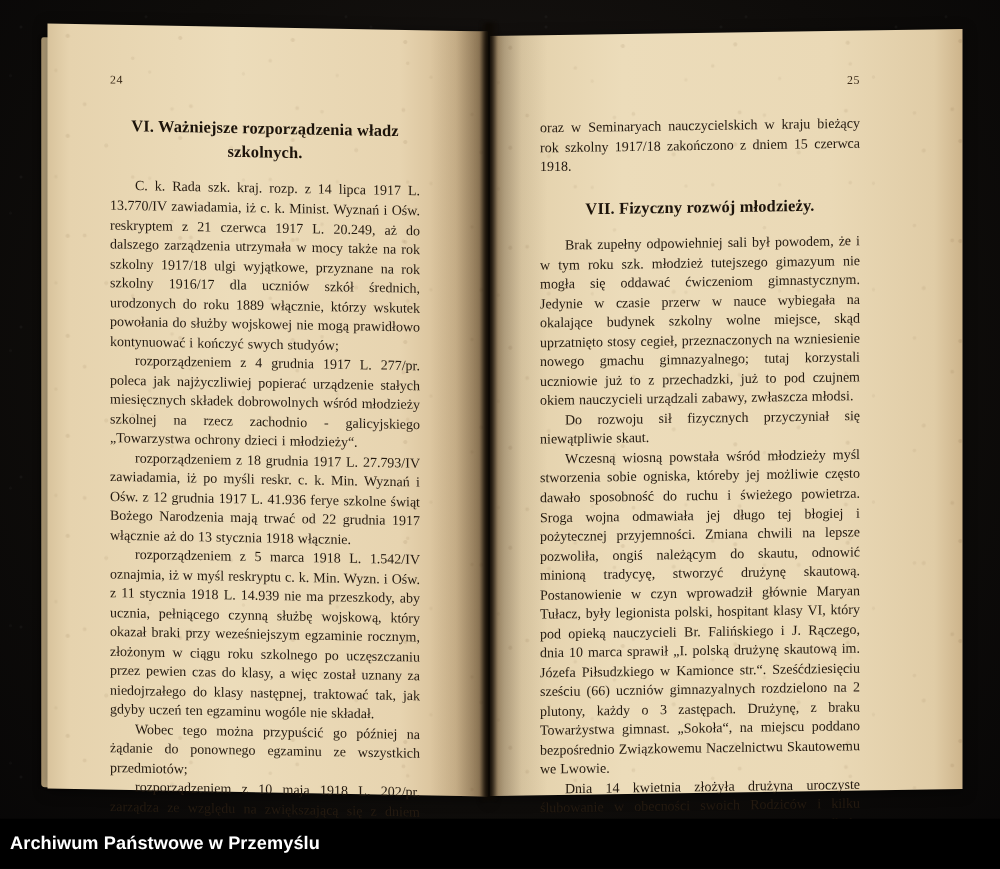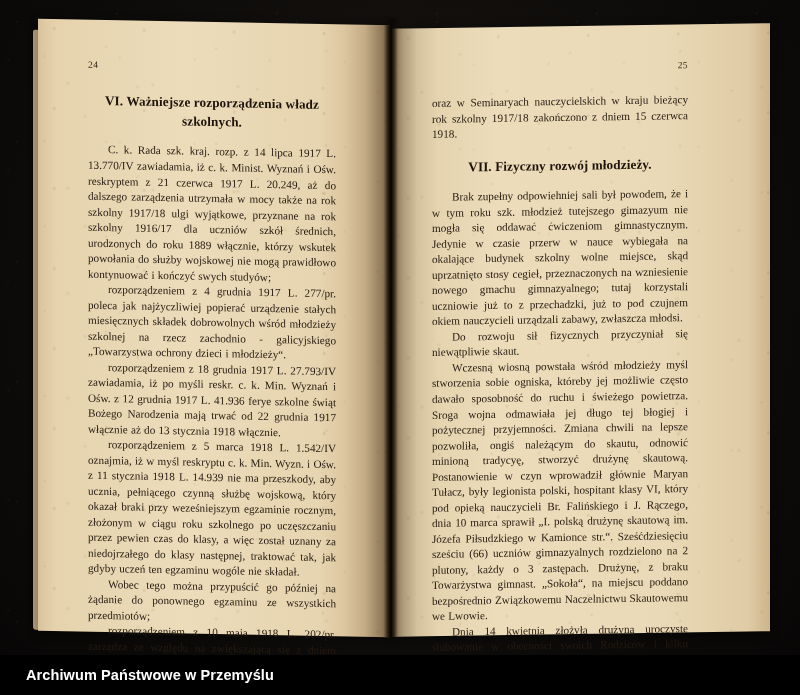--- a/index.html
+++ b/index.html
@@ -120,21 +120,21 @@
   p.para.noindent{text-indent:0;}
 
   
   .watermark{
     position:absolute;left:0;bottom:0;width:800px;height:40px;
     background:#000;z-index:20;
     display:flex;align-items:center;
   }
   .watermark span{
     color:#fff;font-family:"Liberation Sans", sans-serif;
-    font-size:14.5px;font-weight:bold;padding-left:26px;letter-spacing:.1px;
+    font-size:14.5px;font-weight:bold;padding-left:8px;letter-spacing:.1px;
   }
 </style>
 </head>
 <body>
 
 <div id="scan">
 
   <div class="book">
 
     <div class="edge-stack"></div>

